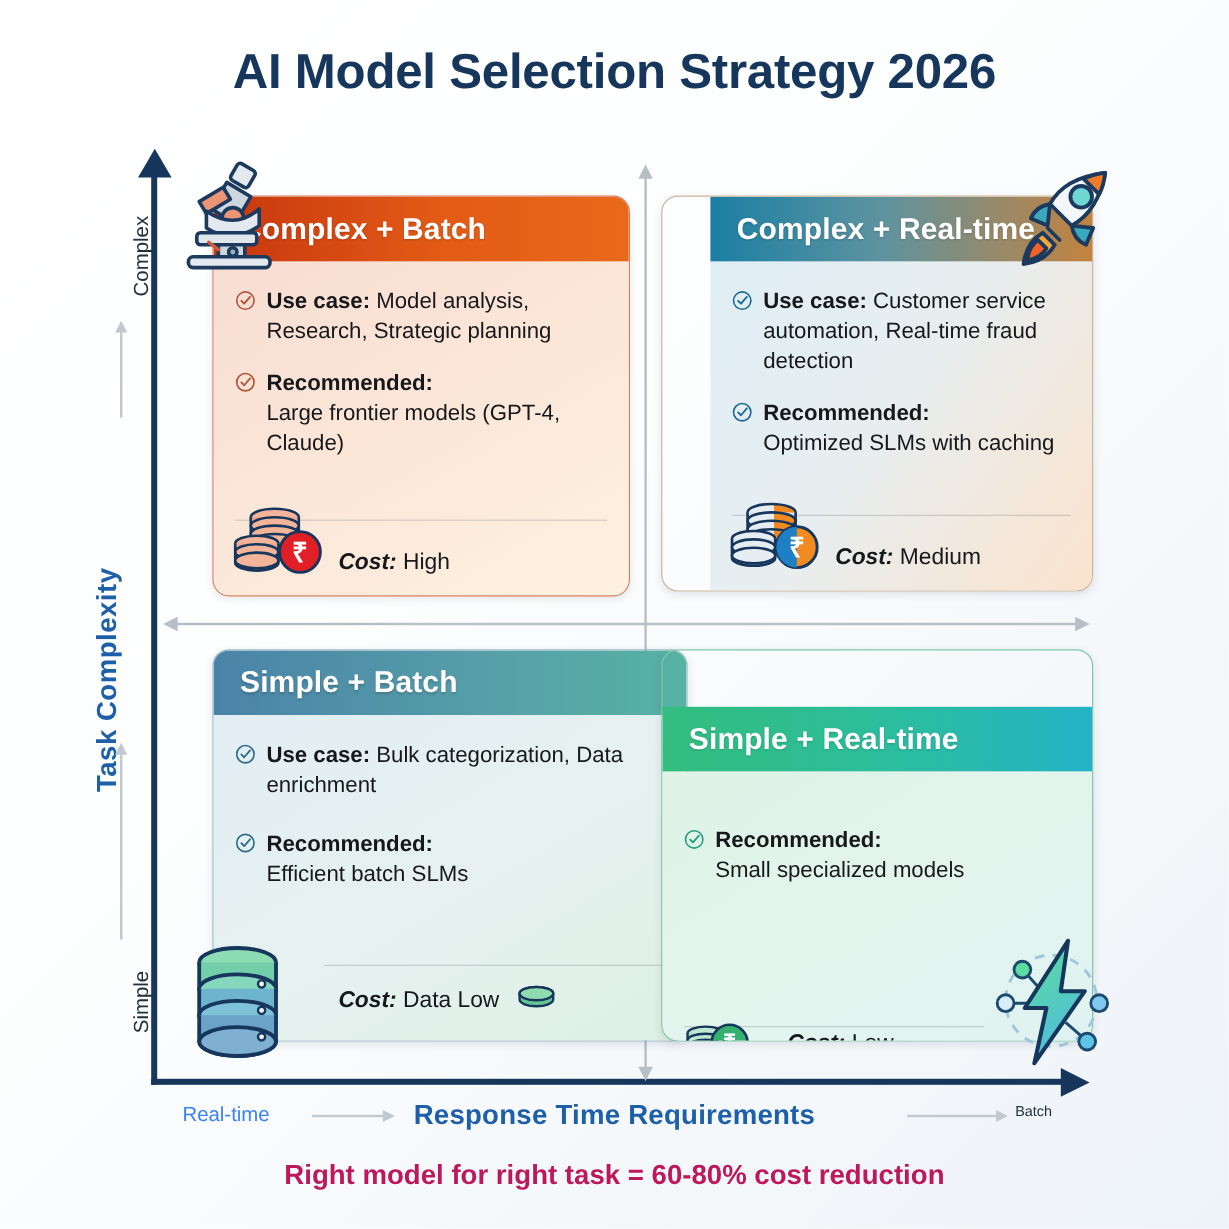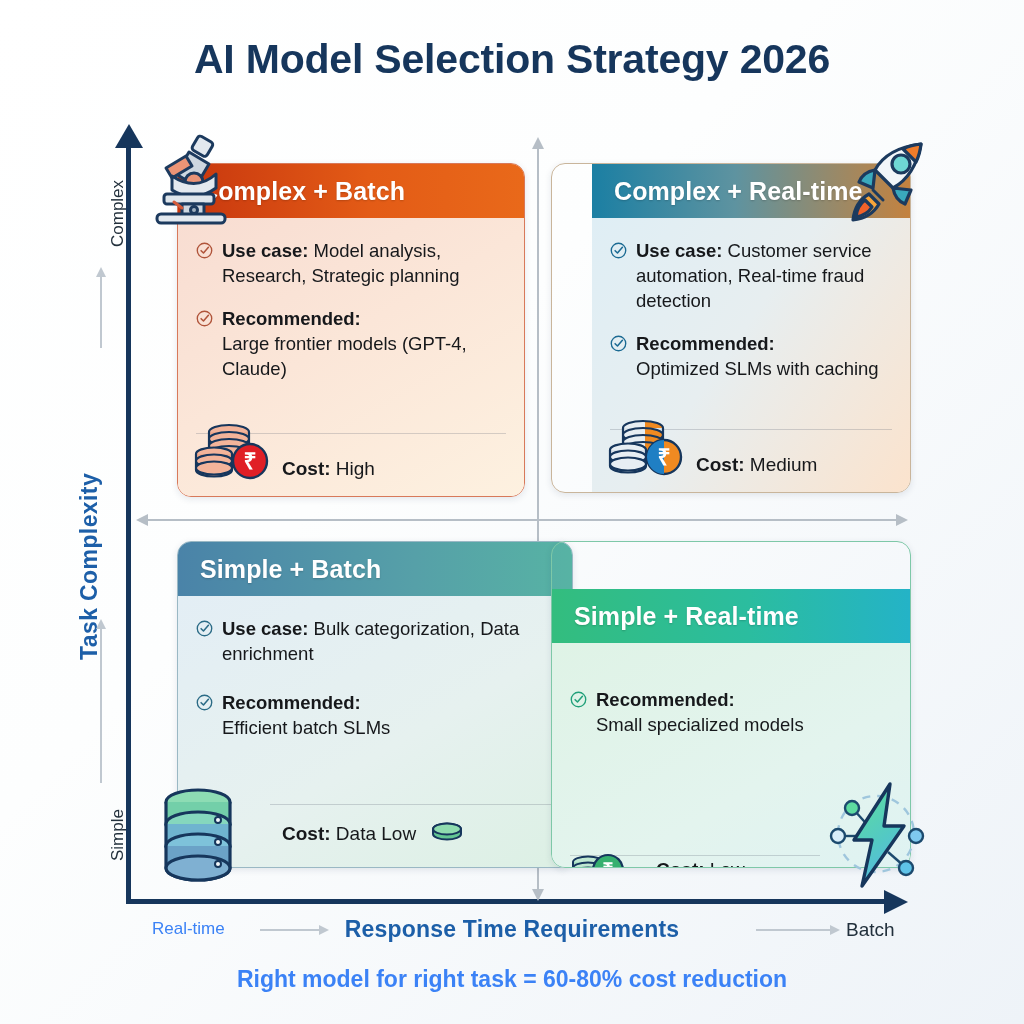--- a/index.html
+++ b/index.html
@@ -124,21 +124,21 @@
   }
   #x-left-label {
     position: absolute;
     left: 152px; top: 919px;
     font-size: 17px;
     color: #3b82f6;
   }
   #x-right-label {
     position: absolute;
     left: 846px; top: 919px;
-    font-size: 19px;
+    font-size: 12px;
     color: #22303c;
   }
   .x-arrow {
     position: absolute;
     top: 929px;
     height: 2px;
     background: #c0c8d0;
   }
   .x-arrow::after {
     content: "";
@@ -254,21 +254,21 @@
     position: absolute;
     left: 18px; right: 18px;
     bottom: 62px;
     height: 1px;
     background: rgba(90,100,115,0.25);
   }
   .cost-text {
     font-size: 19px;
     color: #16181b;
   }
-  .cost-text b { font-weight: bold; }
+  .cost-text b { font-weight: bold; font-style: italic; }
 
   
   #card-cb { left: 177px; top: 163px; width: 348px; height: 334px; }
   #card-cr { left: 551px; top: 163px; width: 360px; height: 330px; padding-left: 40px; }
   #card-sb { left: 177px; top: 541px; width: 396px; height: 327px; }
   #card-sr { left: 551px; top: 541px; width: 360px; height: 327px; }
 
   
   #card-cb { border: 1.5px solid #d8795a; }
   #card-cb .card-head { background: linear-gradient(90deg, #c7360e 0%, #e35b16 55%, #e9691a 100%); }
@@ -294,21 +294,21 @@
   #database-icon   { left: 160px; top: 784px; }
 
   
   #footer {
     position: absolute;
     left: 0; top: 966px;
     width: 1024px;
     text-align: center;
     font-size: 23px;
     font-weight: bold;
-    color: #3b82f6;
+    color: #be185d;
   }
 </style>
 </head>
 <body>
 
 <div id="title">AI Model Selection Strategy 2026</div>
 
 <div id="y-axis-line"></div>
 <div id="y-axis-head"></div>
 <div id="x-axis-line"></div>

